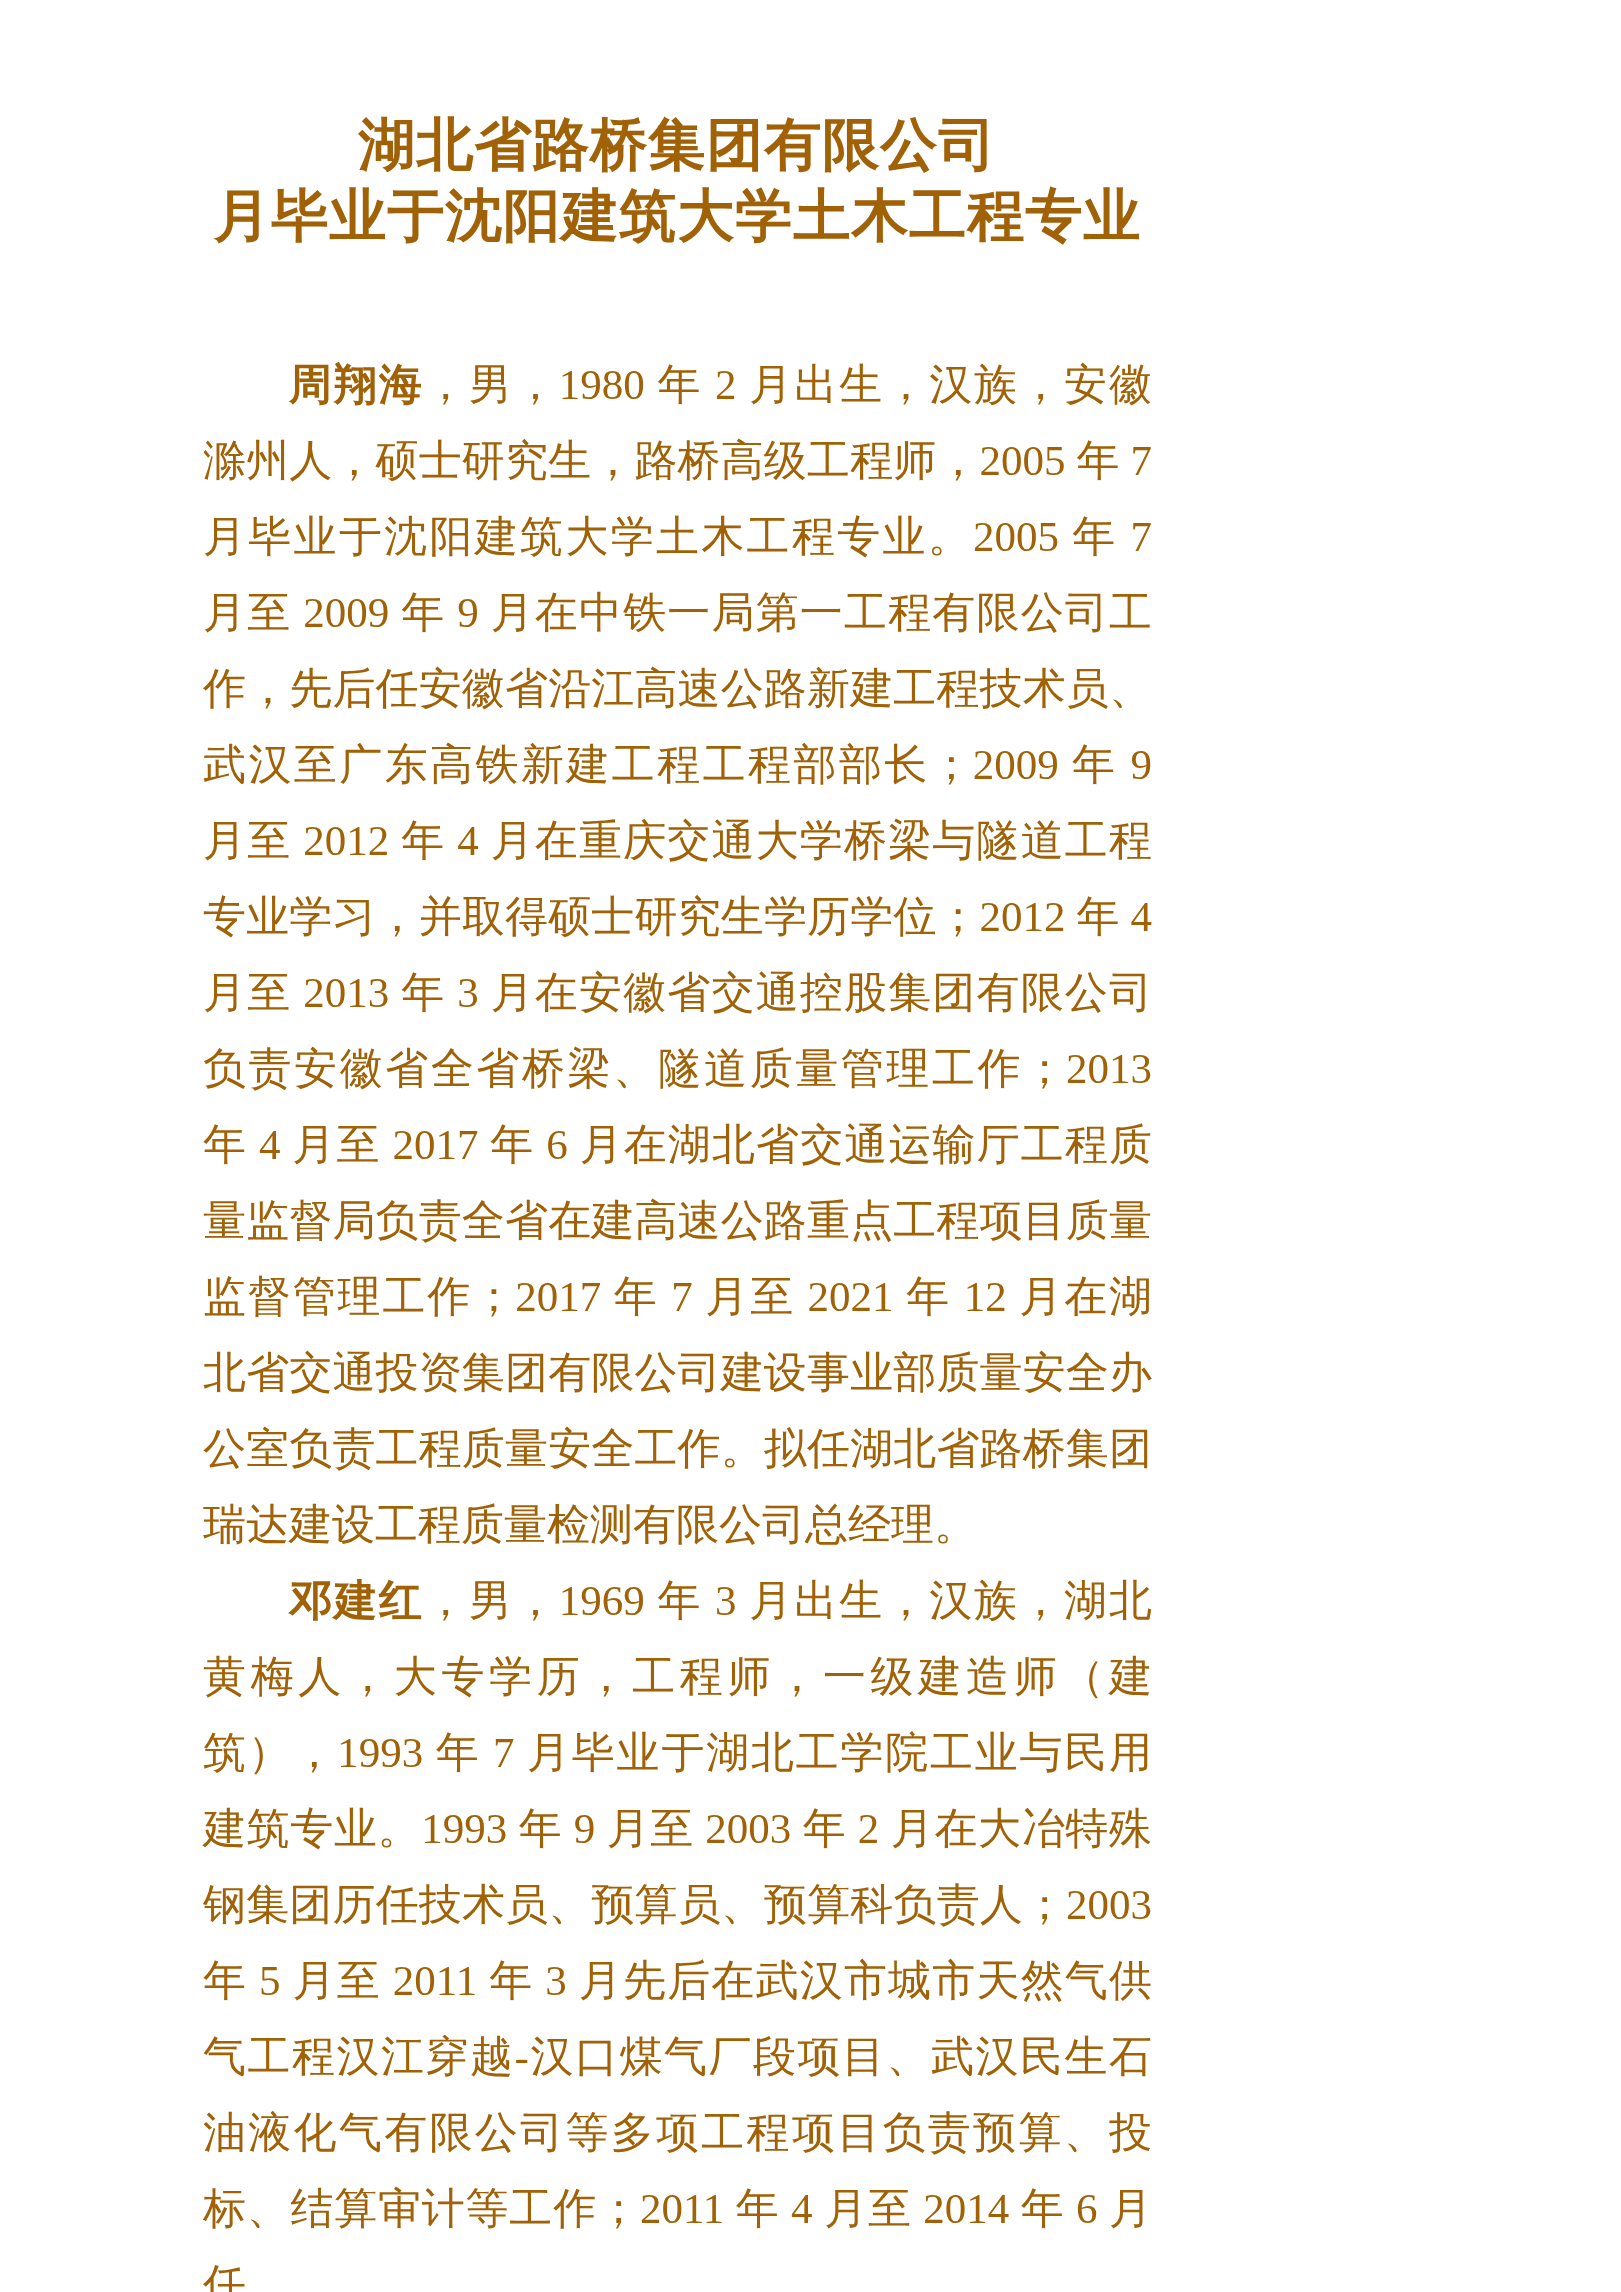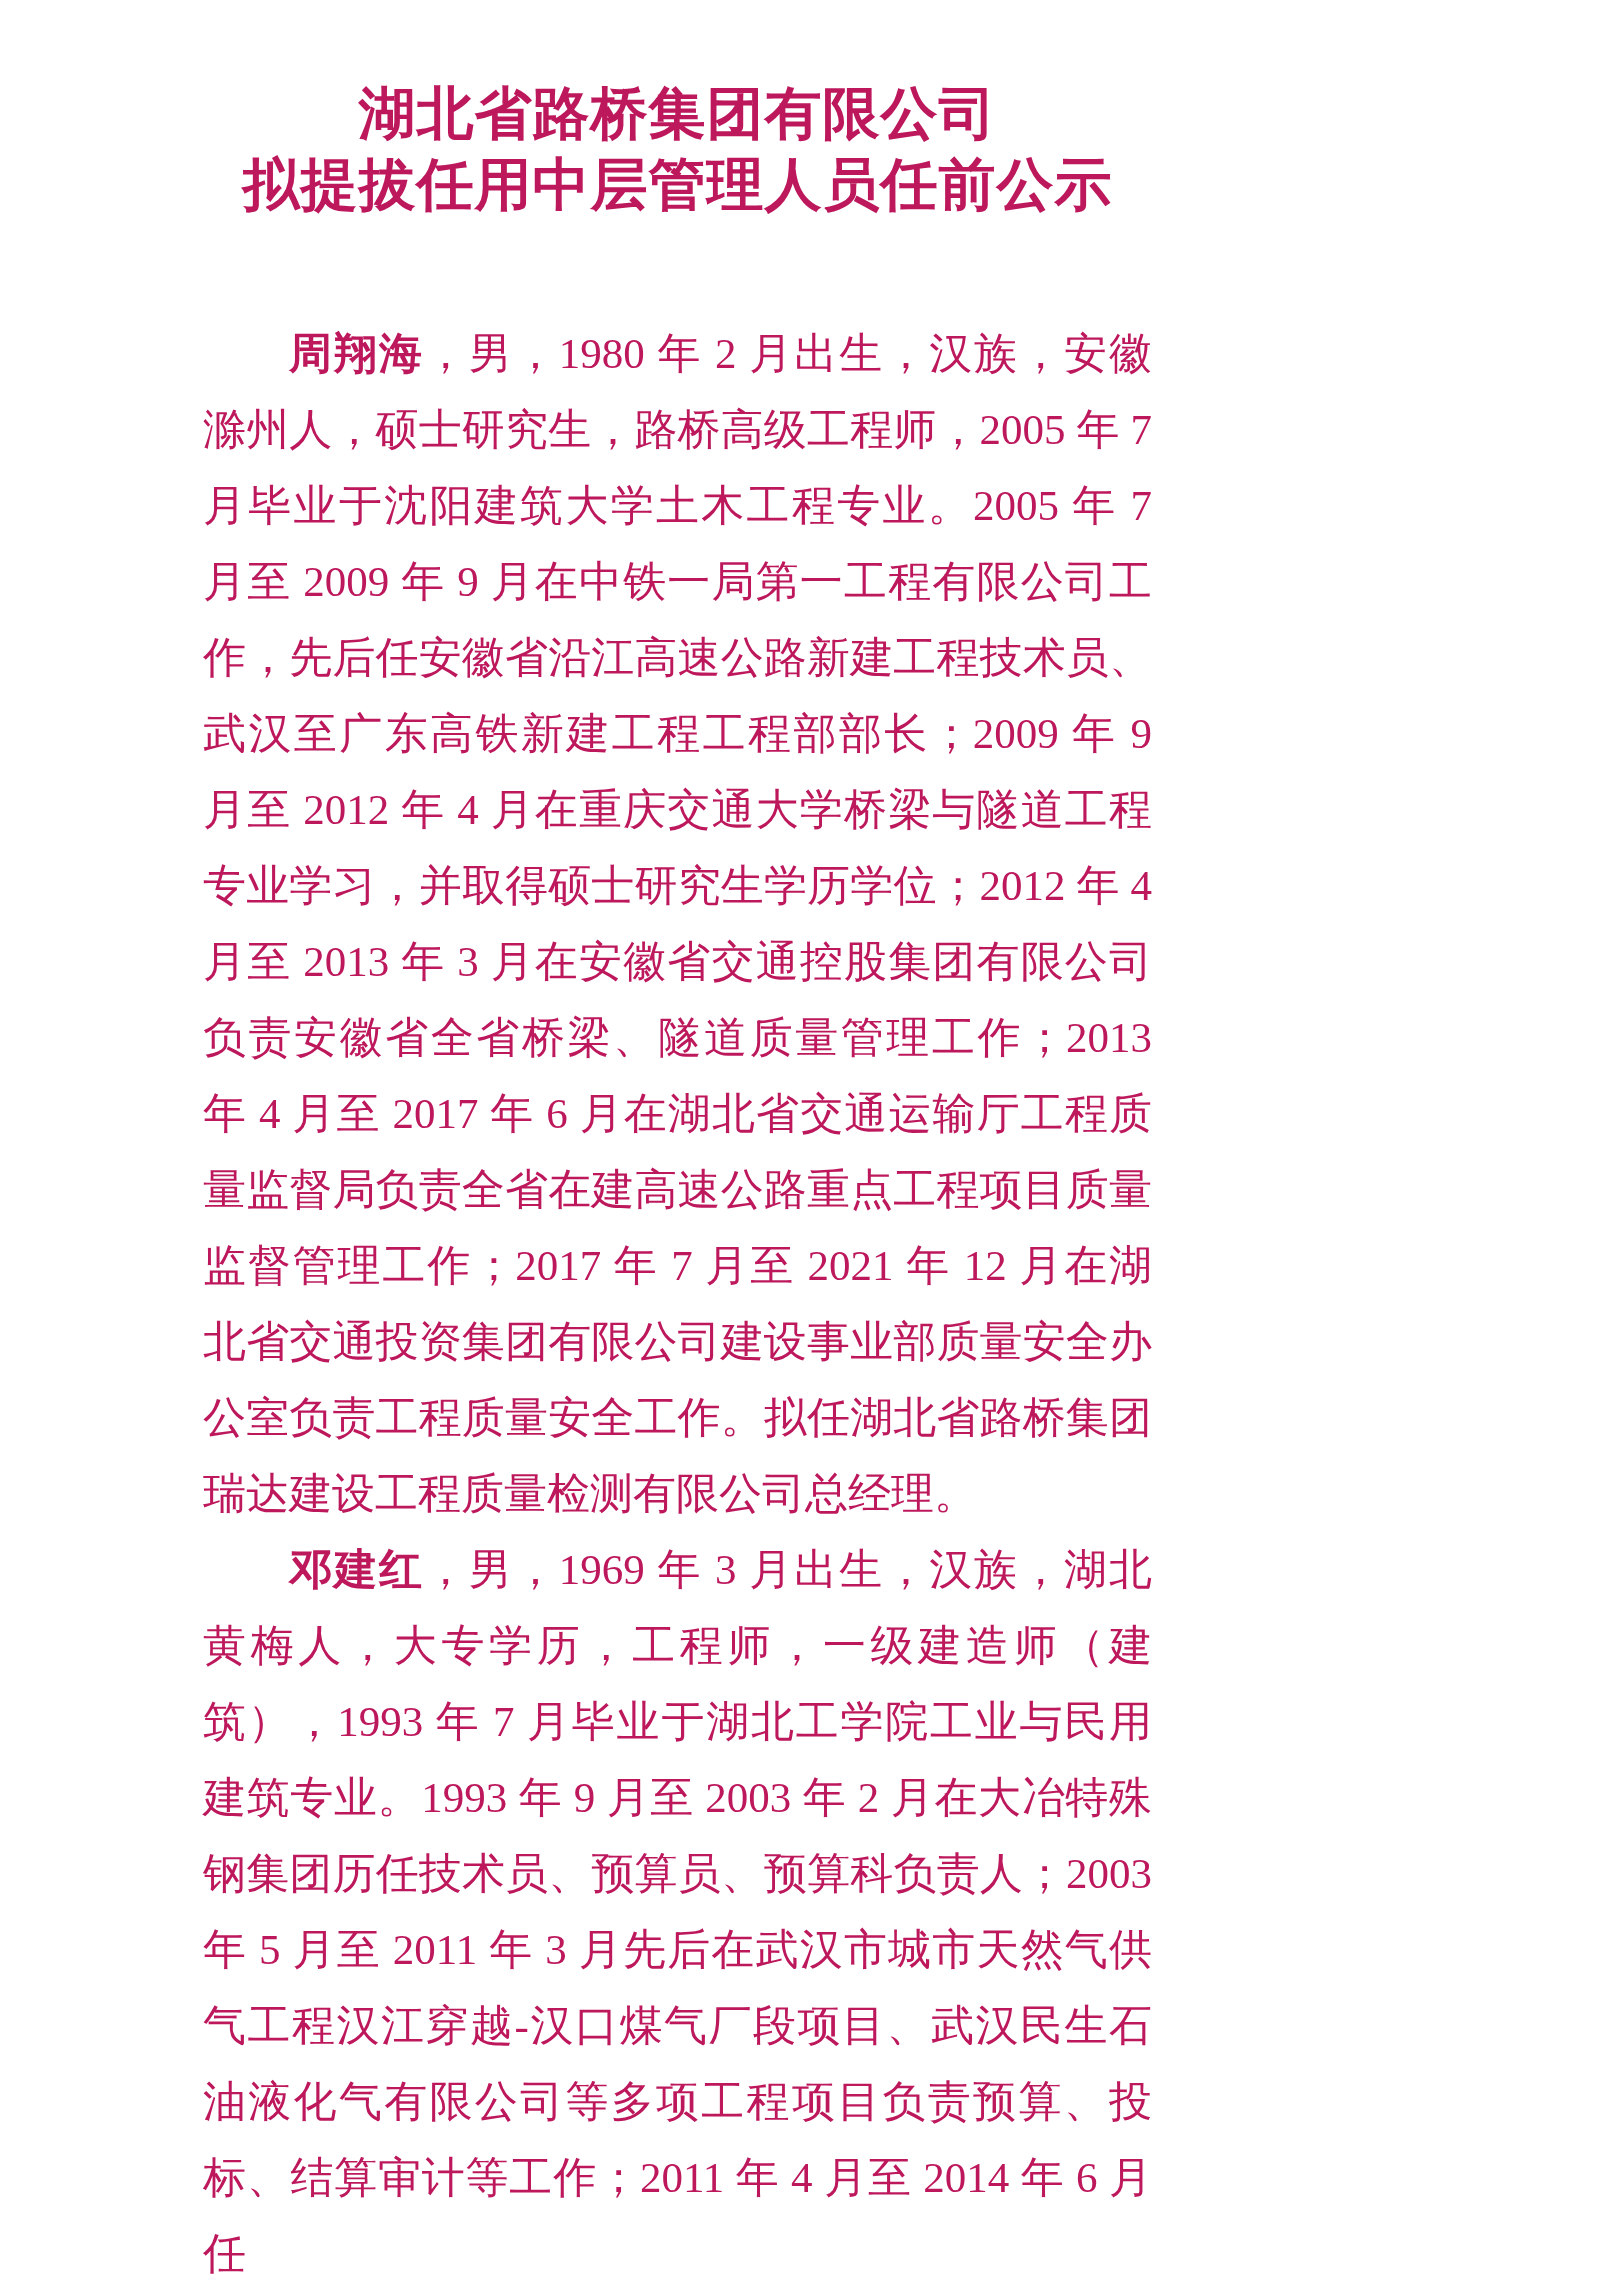--- a/index.html
+++ b/index.html
@@ -5,23 +5,23 @@
   html, body {
     margin: 0;
     padding: 0;
     background: #ffffff;
   }
   .page {
     position: relative;
     width: 1355px;
     height: 2293px;
     background: #ffffff;
-    color: #be185d;
+    color: #a16207;
     box-sizing: border-box;
-    padding: 78px 203px 0 203px;
+    padding: 109px 203px 0 203px;
     overflow: hidden;
     font-family: "Liberation Serif", "DejaVu Serif", serif;
   }
   .doc-title {
     margin: 0;
     text-align: center;
     font-size: 57px;
     line-height: 71px;
     font-weight: bold;
     letter-spacing: 1px;
@@ -47,21 +47,21 @@
     font-weight: bold;
   }
 </style>
 </head>
 <body>
 
 <div class="page">
 
   <h1 class="doc-title">
     <span class="title-line">湖北省路桥集团有限公司</span>
-    <span class="title-line">拟提拔任用中层管理人员任前公示</span>
+    <span class="title-line">月毕业于沈阳建筑大学土木工程专业</span>
   </h1>
 
   <div class="doc-body">
 
 
     <p class="para"><span class="person-name">周翔海</span><span>，男，1980 年 2 月出生，汉族，安徽滁州人，硕士研究生，路桥高级工程师，2005 年 7 月毕业于沈阳建筑大学土木工程专业。2005 年 7 月至 2009 年 9 月在中铁一局第一工程有限公司工作，先后任安徽省沿江高速公路新建工程技术员、武汉至广东高铁新建工程工程部部长；2009 年 9 月至 2012 年 4 月在重庆交通大学桥梁与隧道工程专业学习，并取得硕士研究生学历学位；2012 年 4 月至 2013 年 3 月在安徽省交通控股集团有限公司负责安徽省全省桥梁、隧道质量管理工作；2013 年 4 月至 2017 年 6 月在湖北省交通运输厅工程质量监督局负责全省在建高速公路重点工程项目质量监督管理工作；2017 年 7 月至 2021 年 12 月在湖北省交通投资集团有限公司建设事业部质量安全办公室负责工程质量安全工作。拟任湖北省路桥集团瑞达建设工程质量检测有限公司总经理。</span></p>
 
     <p class="para"><span class="person-name">邓建红</span><span>，男，1969 年 3 月出生，汉族，湖北黄梅人，大专学历，工程师，一级建造师（建筑），1993 年 7 月毕业于湖北工学院工业与民用建筑专业。1993 年 9 月至 2003 年 2 月在大冶特殊钢集团历任技术员、预算员、预算科负责人；2003 年 5 月至 2011 年 3 月先后在武汉市城市天然气供气工程汉江穿越-汉口煤气厂段项目、武汉民生石油液化气有限公司等多项工程项目负责预算、投标、结算审计等工作；2011 年 4 月至 2014 年 6 月任</span></p>
 
   </div>

